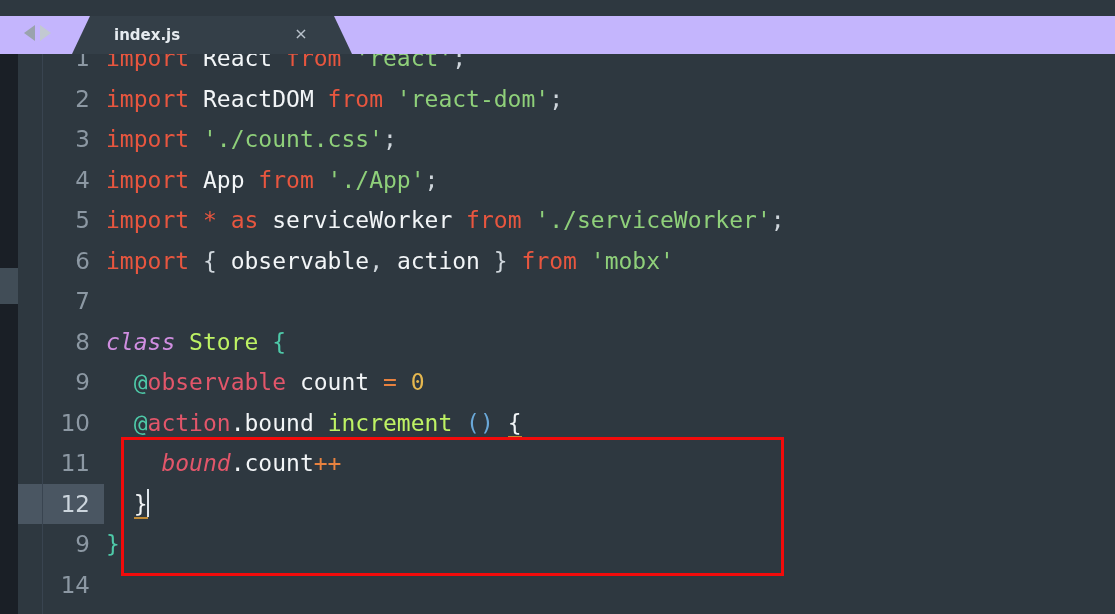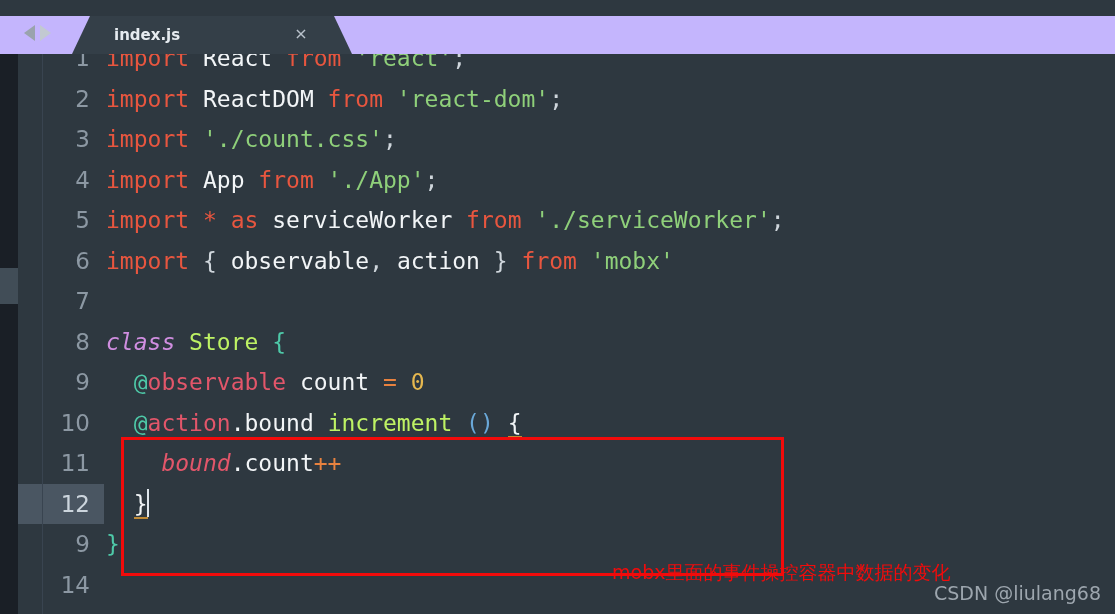--- a/index.html
+++ b/index.html
@@ -252,17 +252,15 @@
         <div class="line"><span class="lnum">10</span><span class="code"><span class="t-white">  </span><span class="t-at">@</span><span class="t-deco">action</span><span class="t-white">.</span><span class="t-white">bound</span><span class="t-white"> </span><span class="t-fn">increment</span><span class="t-white"> </span><span class="t-paren">()</span><span class="t-white"> </span><span class="t-matchbrace">{</span></span></div>
         <div class="line"><span class="lnum">11</span><span class="code"><span class="t-white">    </span><span class="t-this">bound</span><span class="t-white">.</span><span class="t-white">count</span><span class="t-op">++</span></span></div>
         <div class="line active"><div class="lnum-bg"></div><span class="lnum">12</span><span class="code"><span class="t-white">  </span><span class="t-matchbrace">}</span><span class="caret"></span></span></div>
         <div class="line"><span class="lnum">9</span><span class="code"><span class="t-brace">}</span></span></div>
         <div class="line"><span class="lnum">14</span><span class="code"></span></div>
       </div>
 
     <div class="redbox"></div>
   </div>
 
-  <div class="annotation">mobx里面的事件操控容器中数据的变化</div>
-
-  <div class="watermark">CSDN @liulang68</div>
+
 
 </div>
 
 </body></html>

